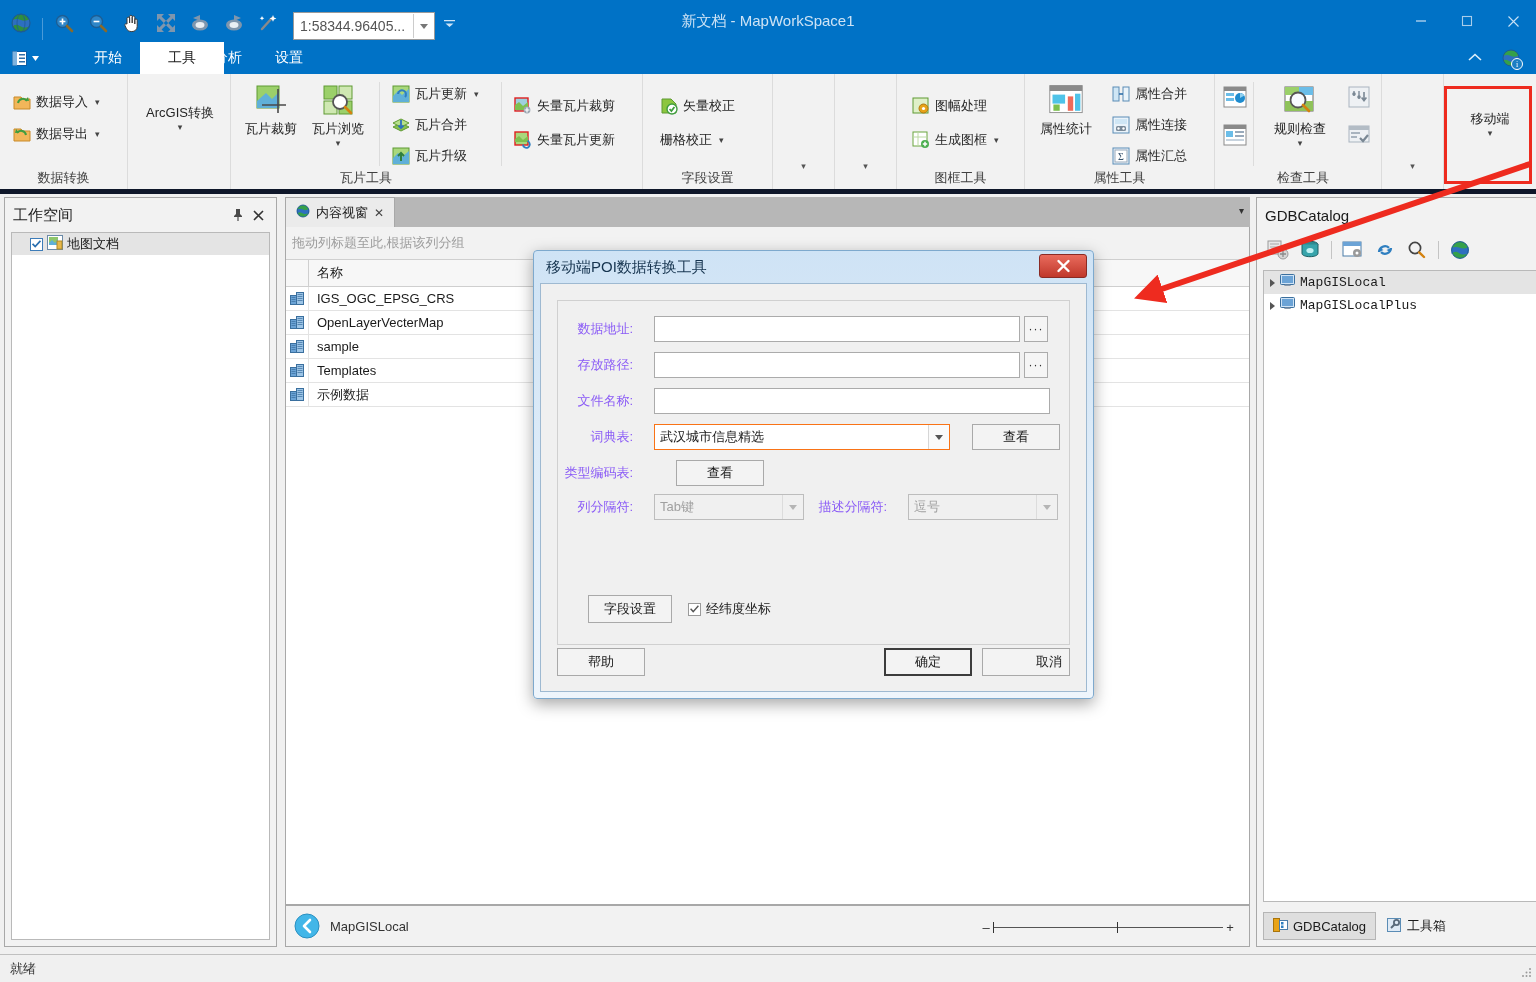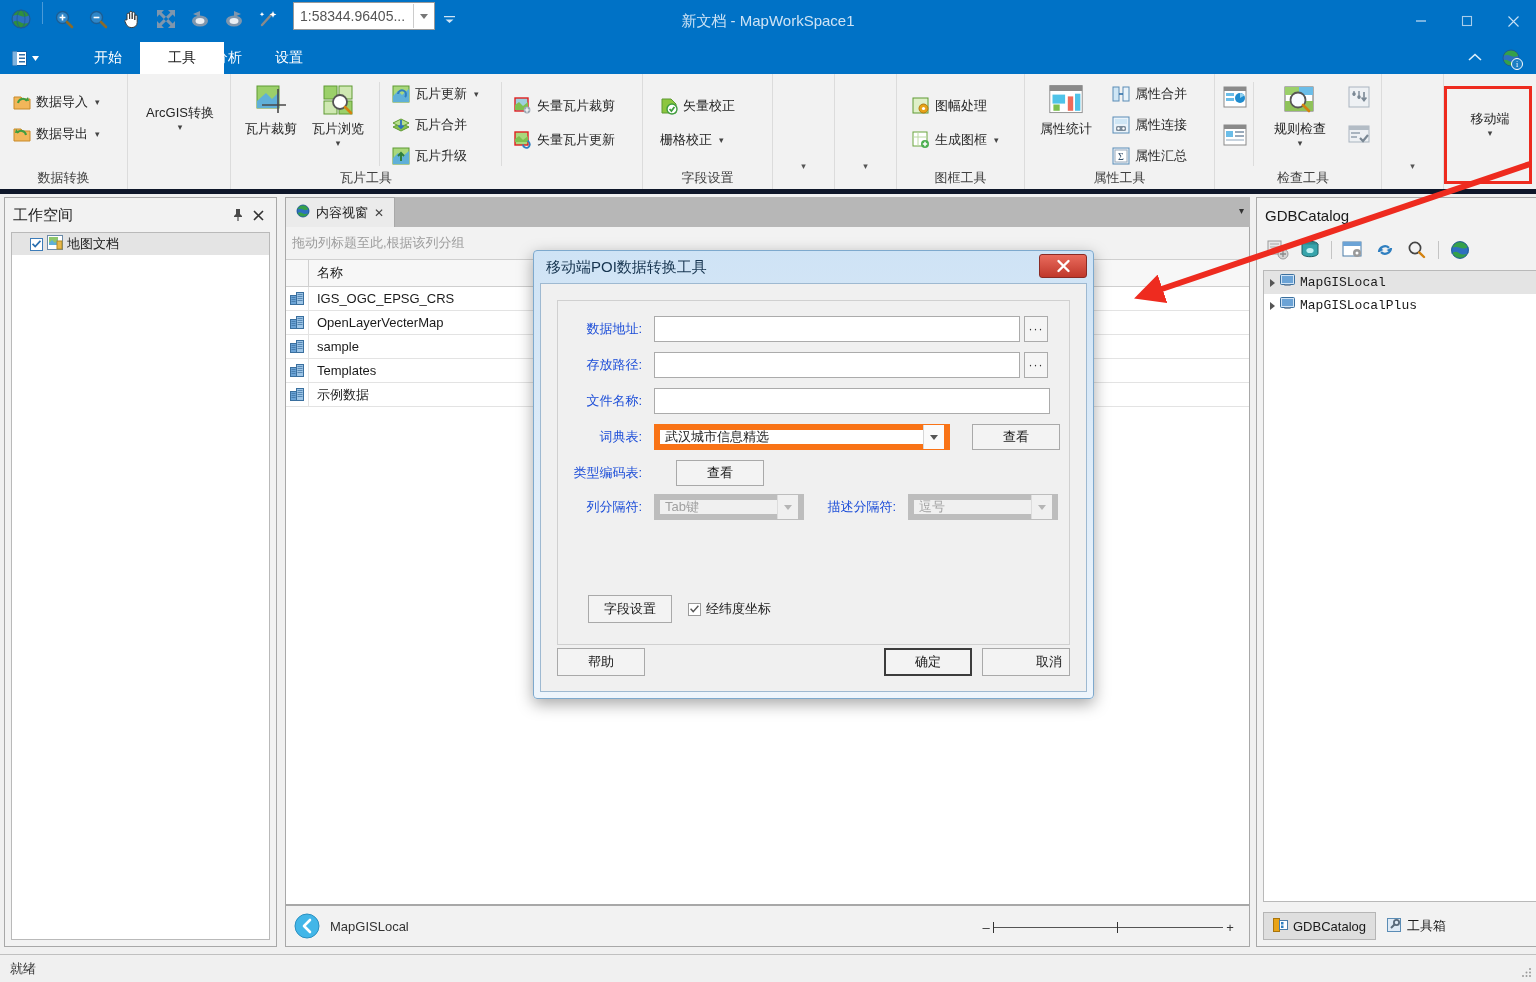--- a/index.html
+++ b/index.html
@@ -7,21 +7,21 @@
     width:1536px;height:982px;overflow:hidden;
     background:#f0f0f0;
     font-family:"Liberation Sans","DejaVu Sans",sans-serif;
     font-size:13px;color:#1a1a1a;
     -webkit-font-smoothing:antialiased;
   }
   .app{position:relative;width:1536px;height:982px;}
 
   
   .titlebar{position:absolute;left:0;top:0;width:1536px;height:42px;background:#0072c6;}
-  .qat{position:absolute;left:4px;top:2px;height:38px;display:flex;align-items:flex-start;gap:0px;}
+  .qat{position:absolute;left:4px;top:2px;height:38px;display:flex;align-items:flex-end;gap:0px;}
   .qat-btn{width:34px;height:34px;display:flex;align-items:center;justify-content:center;cursor:pointer;}
   .qat-sep{width:1px;height:22px;background:#4a9ad8;margin:0 4px;}
   .scale-box{
     width:140px;height:26px;background:#fff;border:1px solid #9a9a9a;
     display:flex;align-items:center;margin-left:8px;
   }
   .scale-box .val{flex:1;padding-left:6px;font-size:14px;color:#555;white-space:nowrap;overflow:hidden;}
   .scale-box .drop{width:20px;height:24px;border-left:1px solid #ccc;display:flex;align-items:center;justify-content:center;background:#fff;}
   .qat-more{width:28px;height:34px;display:flex;align-items:center;justify-content:center;color:#cfe4f5;font-size:11px;}
   .win-title{
@@ -118,26 +118,26 @@
           border:1px solid #7ea9cd;border-radius:4px;box-sizing:border-box;
           box-shadow:0 5px 16px rgba(0,0,0,0.35);}
   .dlg-title{position:absolute;left:0;top:0;right:0;height:32px;display:flex;align-items:center;padding-left:12px;
              font-size:15px;color:#16344f;}
   .dlg-x{position:absolute;right:6px;top:3px;width:46px;height:22px;border:1px solid #8a2b25;border-radius:3px;
          background:linear-gradient(#e96b5d,#c0382b);display:flex;align-items:center;justify-content:center;
          color:#fff;font-size:15px;font-weight:bold;cursor:pointer;}
   .dlg-body{position:absolute;left:6px;top:32px;right:6px;bottom:6px;background:#f0f0f0;border:1px solid #9eb9d1;box-sizing:border-box;}
   .gbox{position:absolute;left:16px;top:16px;right:16px;height:345px;border:1px solid #d0d0d0;box-sizing:border-box;}
   .frow{position:absolute;left:0;right:0;height:28px;display:flex;align-items:center;}
-  .flabel{width:96px;text-align:right;font-size:13px;color:#1d4ed8;padding-right:12px;box-sizing:border-box;}
+  .flabel{width:96px;text-align:right;font-size:13px;color:#8b5cf6;padding-right:21px;box-sizing:border-box;}
   .finput{height:26px;border:1px solid #ababab;background:#fff;box-sizing:border-box;display:flex;align-items:center;
           padding-left:5px;font-size:13px;}
   .fbrowse{width:24px;height:26px;border:1px solid #ababab;background:#f5f5f5;box-sizing:border-box;margin-left:4px;
            display:flex;align-items:center;justify-content:center;font-size:12px;color:#333;cursor:pointer;letter-spacing:1px;}
-  .fcombo{height:26px;border:6px solid #f97316;background:#fff;box-sizing:border-box;display:flex;align-items:center;}
+  .fcombo{height:26px;border:1px solid #f97316;background:#fff;box-sizing:border-box;display:flex;align-items:center;}
   .fcombo .txt{flex:1;padding-left:5px;font-size:13px;color:#1a1a1a;white-space:nowrap;overflow:hidden;}
   .fcombo .arw{width:20px;height:24px;display:flex;align-items:center;justify-content:center;border-left:1px solid #d6d6d6;background:#fafafa;}
   .fcombo.disabled{background:#f0f0f0;border-color:#bdbdbd;}
   .fcombo.disabled .txt{color:#a0a0a0;}
   .fcombo.disabled .arw{background:#f0f0f0;border-left:1px solid #dcdcdc;}
   .btn{border:1px solid #a9a9a9;background:#f3f3f3;box-sizing:border-box;display:flex;align-items:center;justify-content:center;
        font-size:13px;color:#1a1a1a;cursor:pointer;}
   .btn.default{border:2px solid #3c3c3c;}
   .chkrow{position:absolute;display:flex;align-items:center;gap:5px;cursor:pointer;}
   .chk{width:13px;height:13px;border:1px solid #9a9a9a;background:#fff;display:inline-flex;align-items:center;justify-content:center;box-sizing:border-box;}

